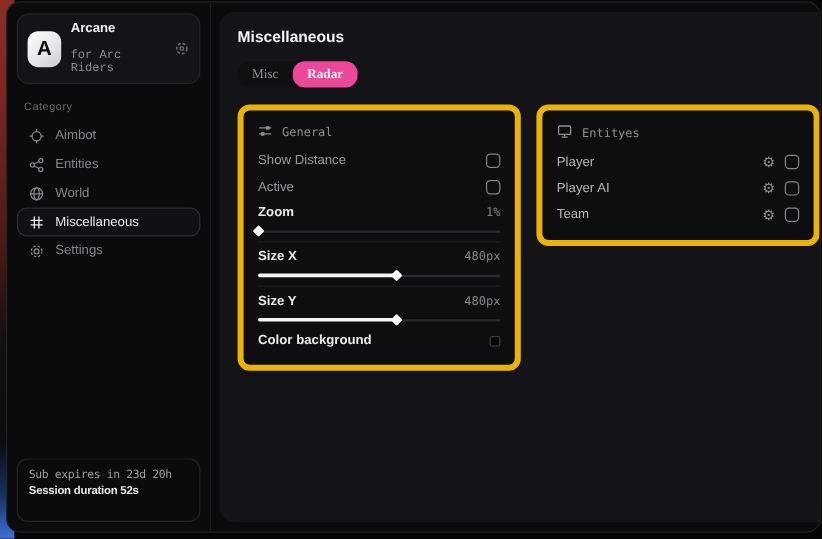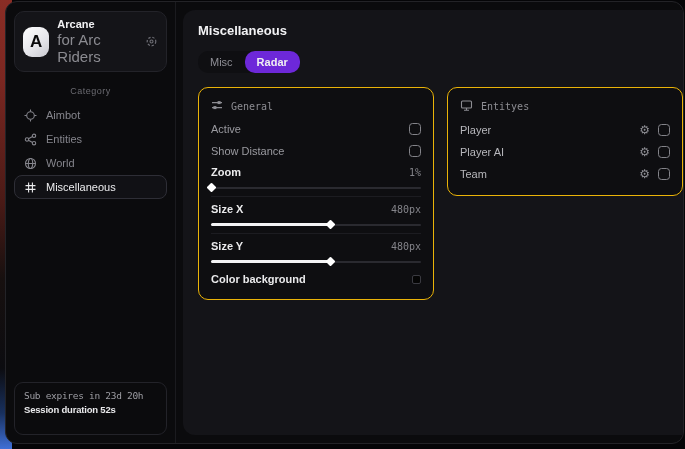--- a/index.html
+++ b/index.html
@@ -34,25 +34,25 @@
     display:flex; align-items:center; gap:8px;
     background:#141418; border:1px solid #232329;
     border-radius:10px; padding:6px 8px;
   }
   .avatar {
     width:30px; height:30px; border-radius:9px;
     background:linear-gradient(140deg,#ffffff 0%,#e4e4e9 60%,#c9c9d0 100%);
     color:#0a0a0c; font-weight:bold; font-size:17px;
     display:flex; align-items:center; justify-content:center;
   }
-  .logo-text { display:flex; flex-direction:column; gap:1px; }
+  .logo-text { display:flex; flex-direction:column; gap:11px; }
   .logo-title { font-size:11px; font-weight:bold; color:#f1f1f3; }
-  .logo-sub { font-size:15px; color:#8b8b91; }
+  .logo-sub { font-size:10px; color:#8b8b91;font-family:Liberation Mono, monospace; }
   .logo-gear { margin-left:auto; color:#6e6e75; display:flex; }
-  .category { margin:14px 6px 7px 6px; font-size:9px; color:#6a6a70; letter-spacing:.5px;text-align:center; }
+  .category { margin:14px 6px 7px 6px; font-size:9px; color:#6a6a70; letter-spacing:.5px; }
   .nav { display:flex; flex-direction:column; }
   .nav-item {
     display:flex; align-items:center; gap:9px;
     padding:5px 8px; height:24px;
     color:#85858c; font-size:11px;
     border:1px solid transparent; border-radius:8px;
     cursor:default;
   }
   .nav-item.active { background:#111115; border-color:#2e2e36; color:#ececee; }
   .nav-icon { width:14px; display:flex; justify-content:center; color:inherit; }
@@ -68,27 +68,27 @@
   .main {
     flex:1; margin:8px 8px 8px 7px;
     background:#141418;
     border-radius:12px;
     padding:13px 15px;
   }
   .page-title { font-size:13px; font-weight:bold; color:#f3f3f5; }
   .tabs { display:inline-flex; margin-top:13px; background:#0f0f12; border-radius:10px; }
   .tab {
     padding:5px 12px; font-size:11px; color:#8e8e95;
-    border-radius:10px; cursor:default;
-  }
-  .tab.active { background:#6d28d9; color:#f0f0f2; font-weight:bold; }
+    border-radius:10px; cursor:default;font-family:Liberation Serif, serif;
+  }
+  .tab.active { background:#ec4899; color:#f0f0f2; font-weight:bold; }
   .panels { display:flex; align-items:flex-start; gap:13px; margin-top:14px; }
   .card {
     width:236px;
-    background:#0e0e11; border:1px solid #eab308;
+    background:#0e0e11; border:5px solid #eab308;
     border-radius:10px; padding:9px 12px 10px 12px;
   }
   .card-header {
     display:flex; align-items:center; gap:8px;
     color:#8d8d93; font-family:"DejaVu Sans Mono", monospace;
     font-size:10px; margin:2px 0 5px 0;
   }
   .card-header svg { stroke:#8d8d93; fill:none; stroke-width:1.1; }
   .row { display:flex; justify-content:space-between; align-items:center; height:22px; }
   .row.short { height:20px; }
@@ -173,20 +173,29 @@
         <span class="nav-icon">
           <svg width="13" height="13" viewBox="0 0 13 13">
             <line x1="4.6" y1="1.5" x2="4.6" y2="11.5"></line>
               <line x1="8.4" y1="1.5" x2="8.4" y2="11.5"></line>
             <line x1="1.5" y1="4.6" x2="11.5" y2="4.6"></line>
               <line x1="1.5" y1="8.4" x2="11.5" y2="8.4"></line>
           </svg>
         </span>
         <span>Miscellaneous</span>
       </div>
+      <div class="nav-item">
+        <span class="nav-icon">
+          <svg width="13" height="13" viewBox="0 0 13 13">
+            <circle cx="6.5" cy="6.5" r="2"></circle>
+            <circle cx="6.5" cy="6.5" r="4.4" stroke-dasharray="2.1 1.4"></circle>
+          </svg>
+        </span>
+        <span>Settings</span>
+      </div>
     </div>
 
     <div class="spacer"></div>
 
     <div class="sub-card">
       <div class="sub-line1">Sub expires in 23d 20h</div>
       <div class="sub-line2">Session duration 52s</div>
     </div>
   </div>
 
@@ -207,26 +216,26 @@
               <line x1="1" y1="3.6" x2="11" y2="3.6"></line>
               <rect x="6.6" y="2.1" width="3" height="3" fill="#8d8d93" stroke="none"></rect>
               <line x1="1" y1="8.6" x2="11" y2="8.6"></line>
               <rect x="2.4" y="7.1" width="3" height="3" fill="#8d8d93" stroke="none"></rect>
             </svg>
           </span>
           <span>General</span>
         </div>
 
         <div class="row">
+          <span class="lbl-dim">Show Distance</span>
+          <span class="checkbox"></span>
+        </div>
+
+        <div class="row">
           <span class="lbl-dim">Active</span>
-          <span class="checkbox"></span>
-        </div>
-
-        <div class="row">
-          <span class="lbl-dim">Show Distance</span>
           <span class="checkbox"></span>
         </div>
 
         <div class="row short">
           <span class="lbl-bright">Zoom</span>
           <span class="val">1%</span>
         </div>
         <div class="slider">
           <div class="track"></div>
           <div class="fill" style="width: 0%;"></div>

